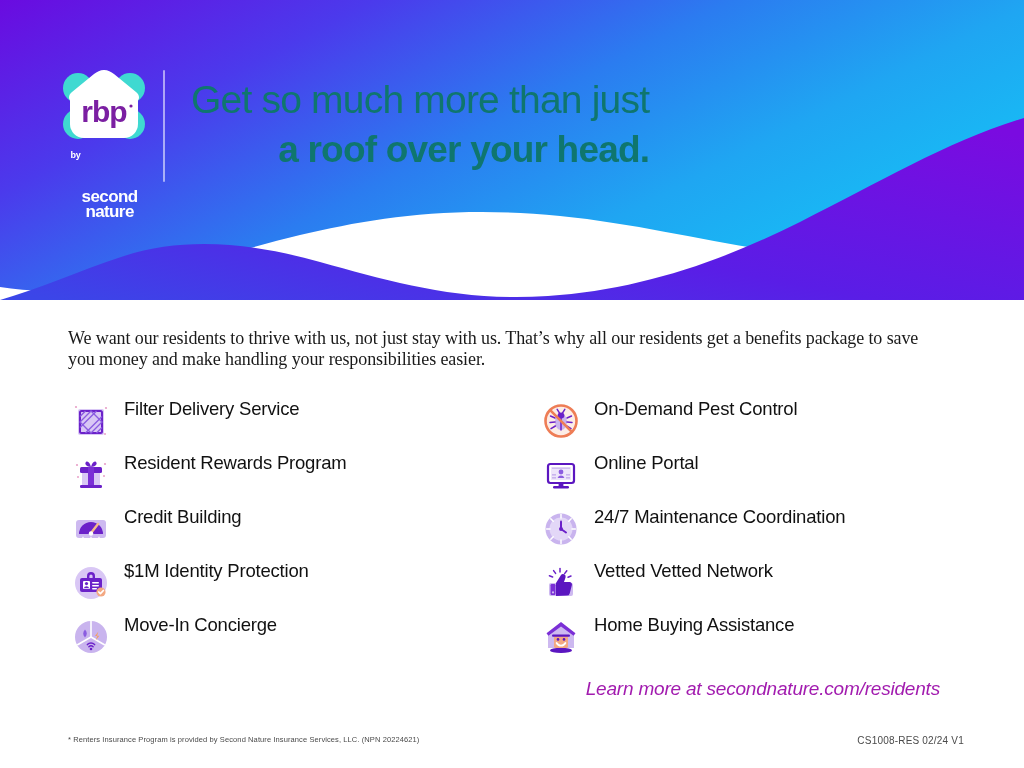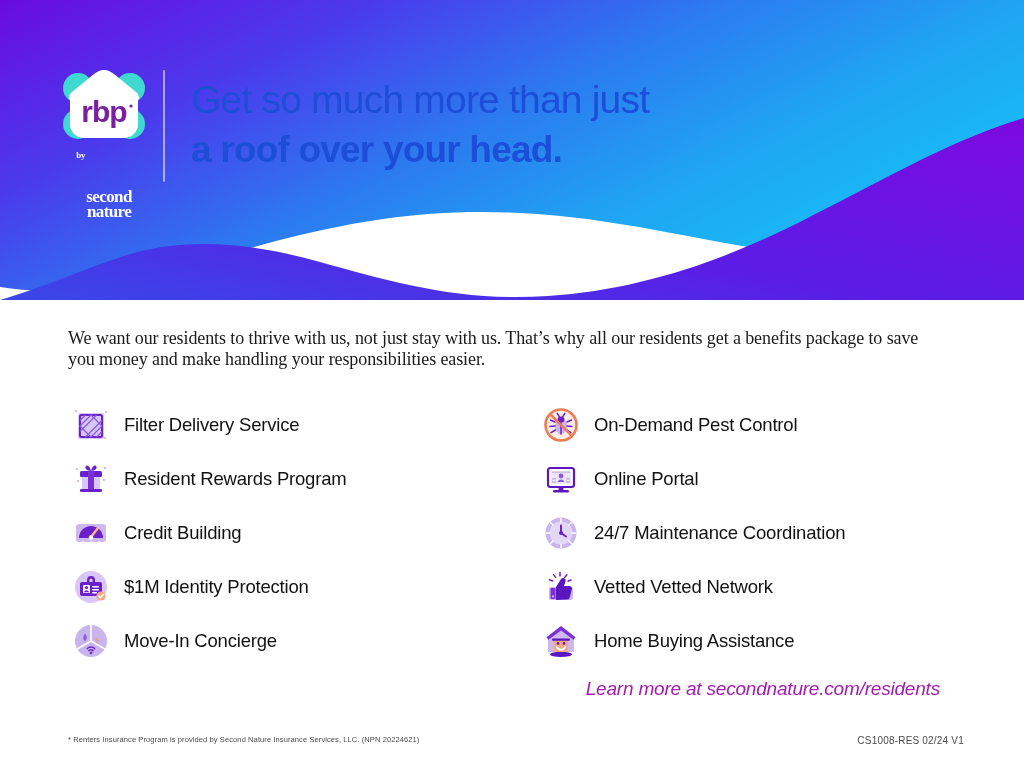--- a/index.html
+++ b/index.html
@@ -63,21 +63,20 @@
   }
   .logo-mark svg { display: block; }
   .logo-byline {
     position: absolute;
     left: 0;
     top: 86px;
     width: 92px;
     text-align: center;
     color: #ffffff;
     line-height: 1.02;
-    font-family: Liberation Serif, serif;
   }
   .logo-by {
     font-size: 9px;
     font-weight: 700;
     letter-spacing: -0.2px;
     display: inline-block;
     vertical-align: top;
     margin-right: 1px;
     position: relative;
     top: 3px;
@@ -101,21 +100,22 @@
     height: 112px;
     background: rgba(255,255,255,0.55);
     border-radius: 1px;
   }
 
   
   .headline {
     position: absolute;
     left: 191px;
     top: 76px;
-    color: #1d4ed8;
+    color: #0f766e;
+    text-align: right;
   }
   .headline .h-line1 {
     font-size: 39px;
     font-weight: 400;
     letter-spacing: -0.8px;
     line-height: 48px;
     white-space: nowrap;
   }
   .headline .h-line2 {
     font-size: 37px;
@@ -146,21 +146,21 @@
     top: 398px;
     width: 890px;
     display: flex;
     gap: 0px;
   }
   .col { width: 470px; }
   .col.right { width: 420px; }
 
   .benefit-row {
     display: flex;
-    align-items: center;
+    align-items: flex-start;
     height: 54px;
   }
   .benefit-icon {
     width: 46px;
     height: 46px;
     flex: 0 0 46px;
     display: flex;
     align-items: center;
     justify-content: center;
   }

